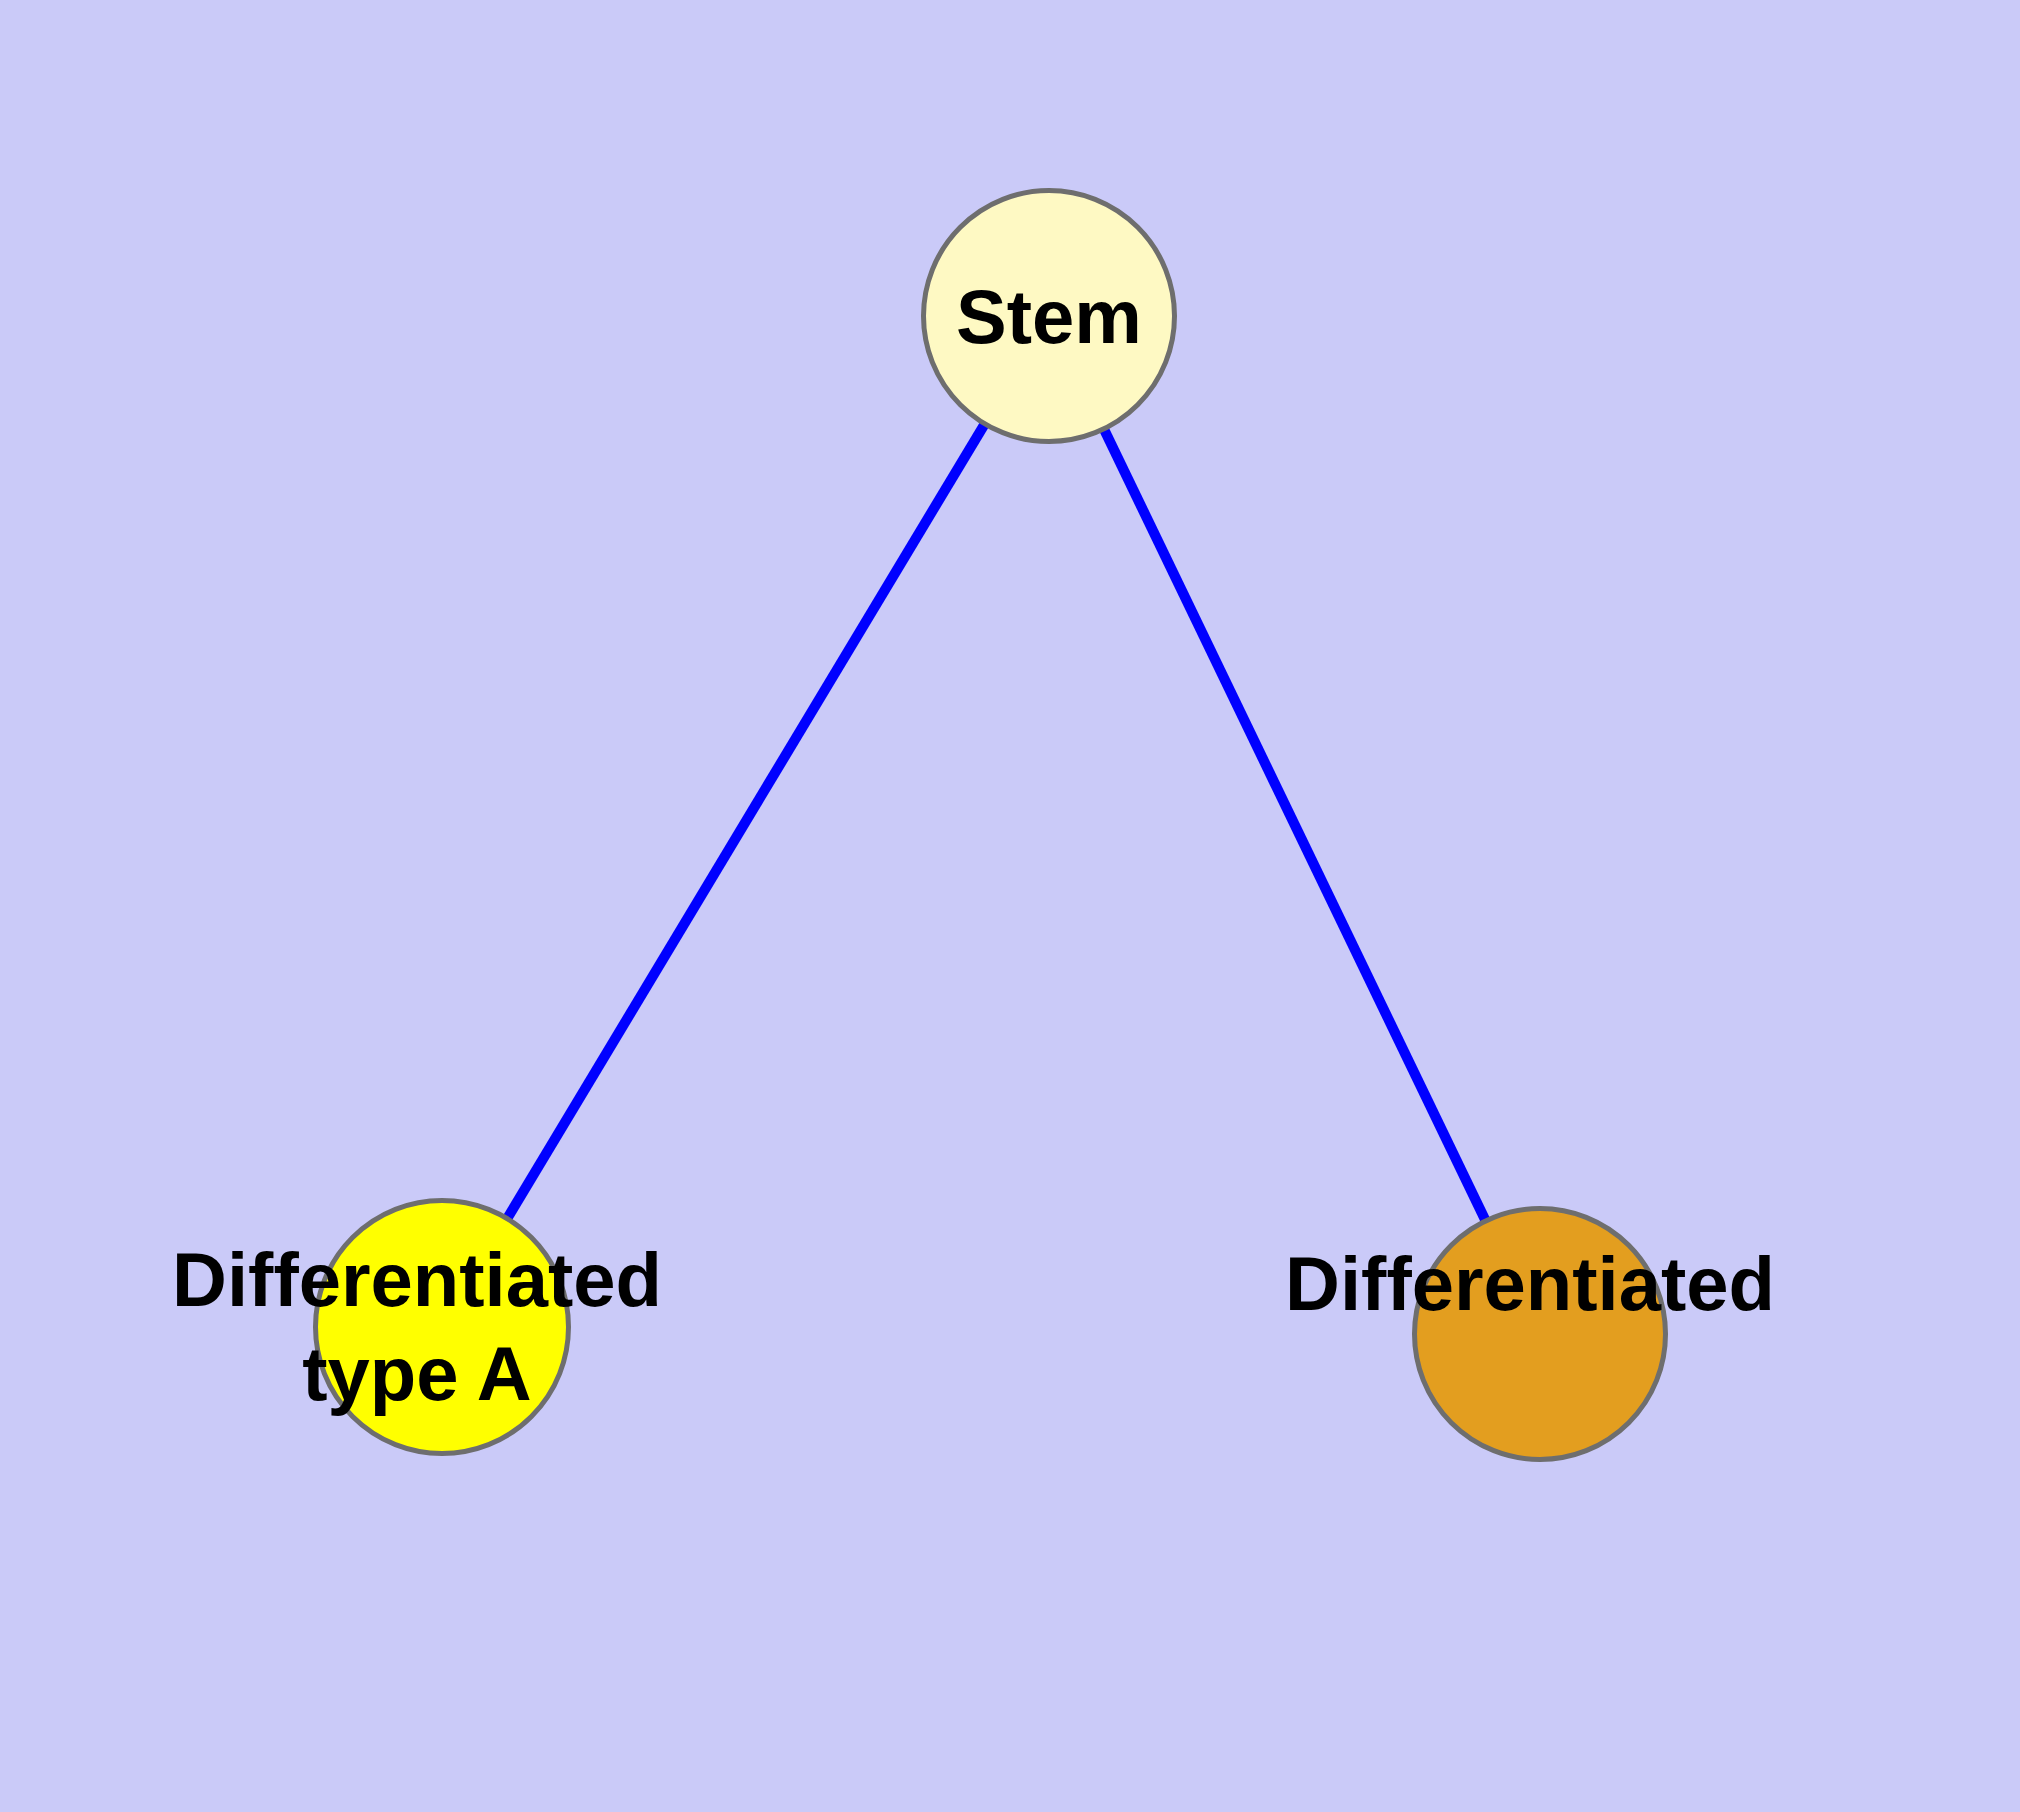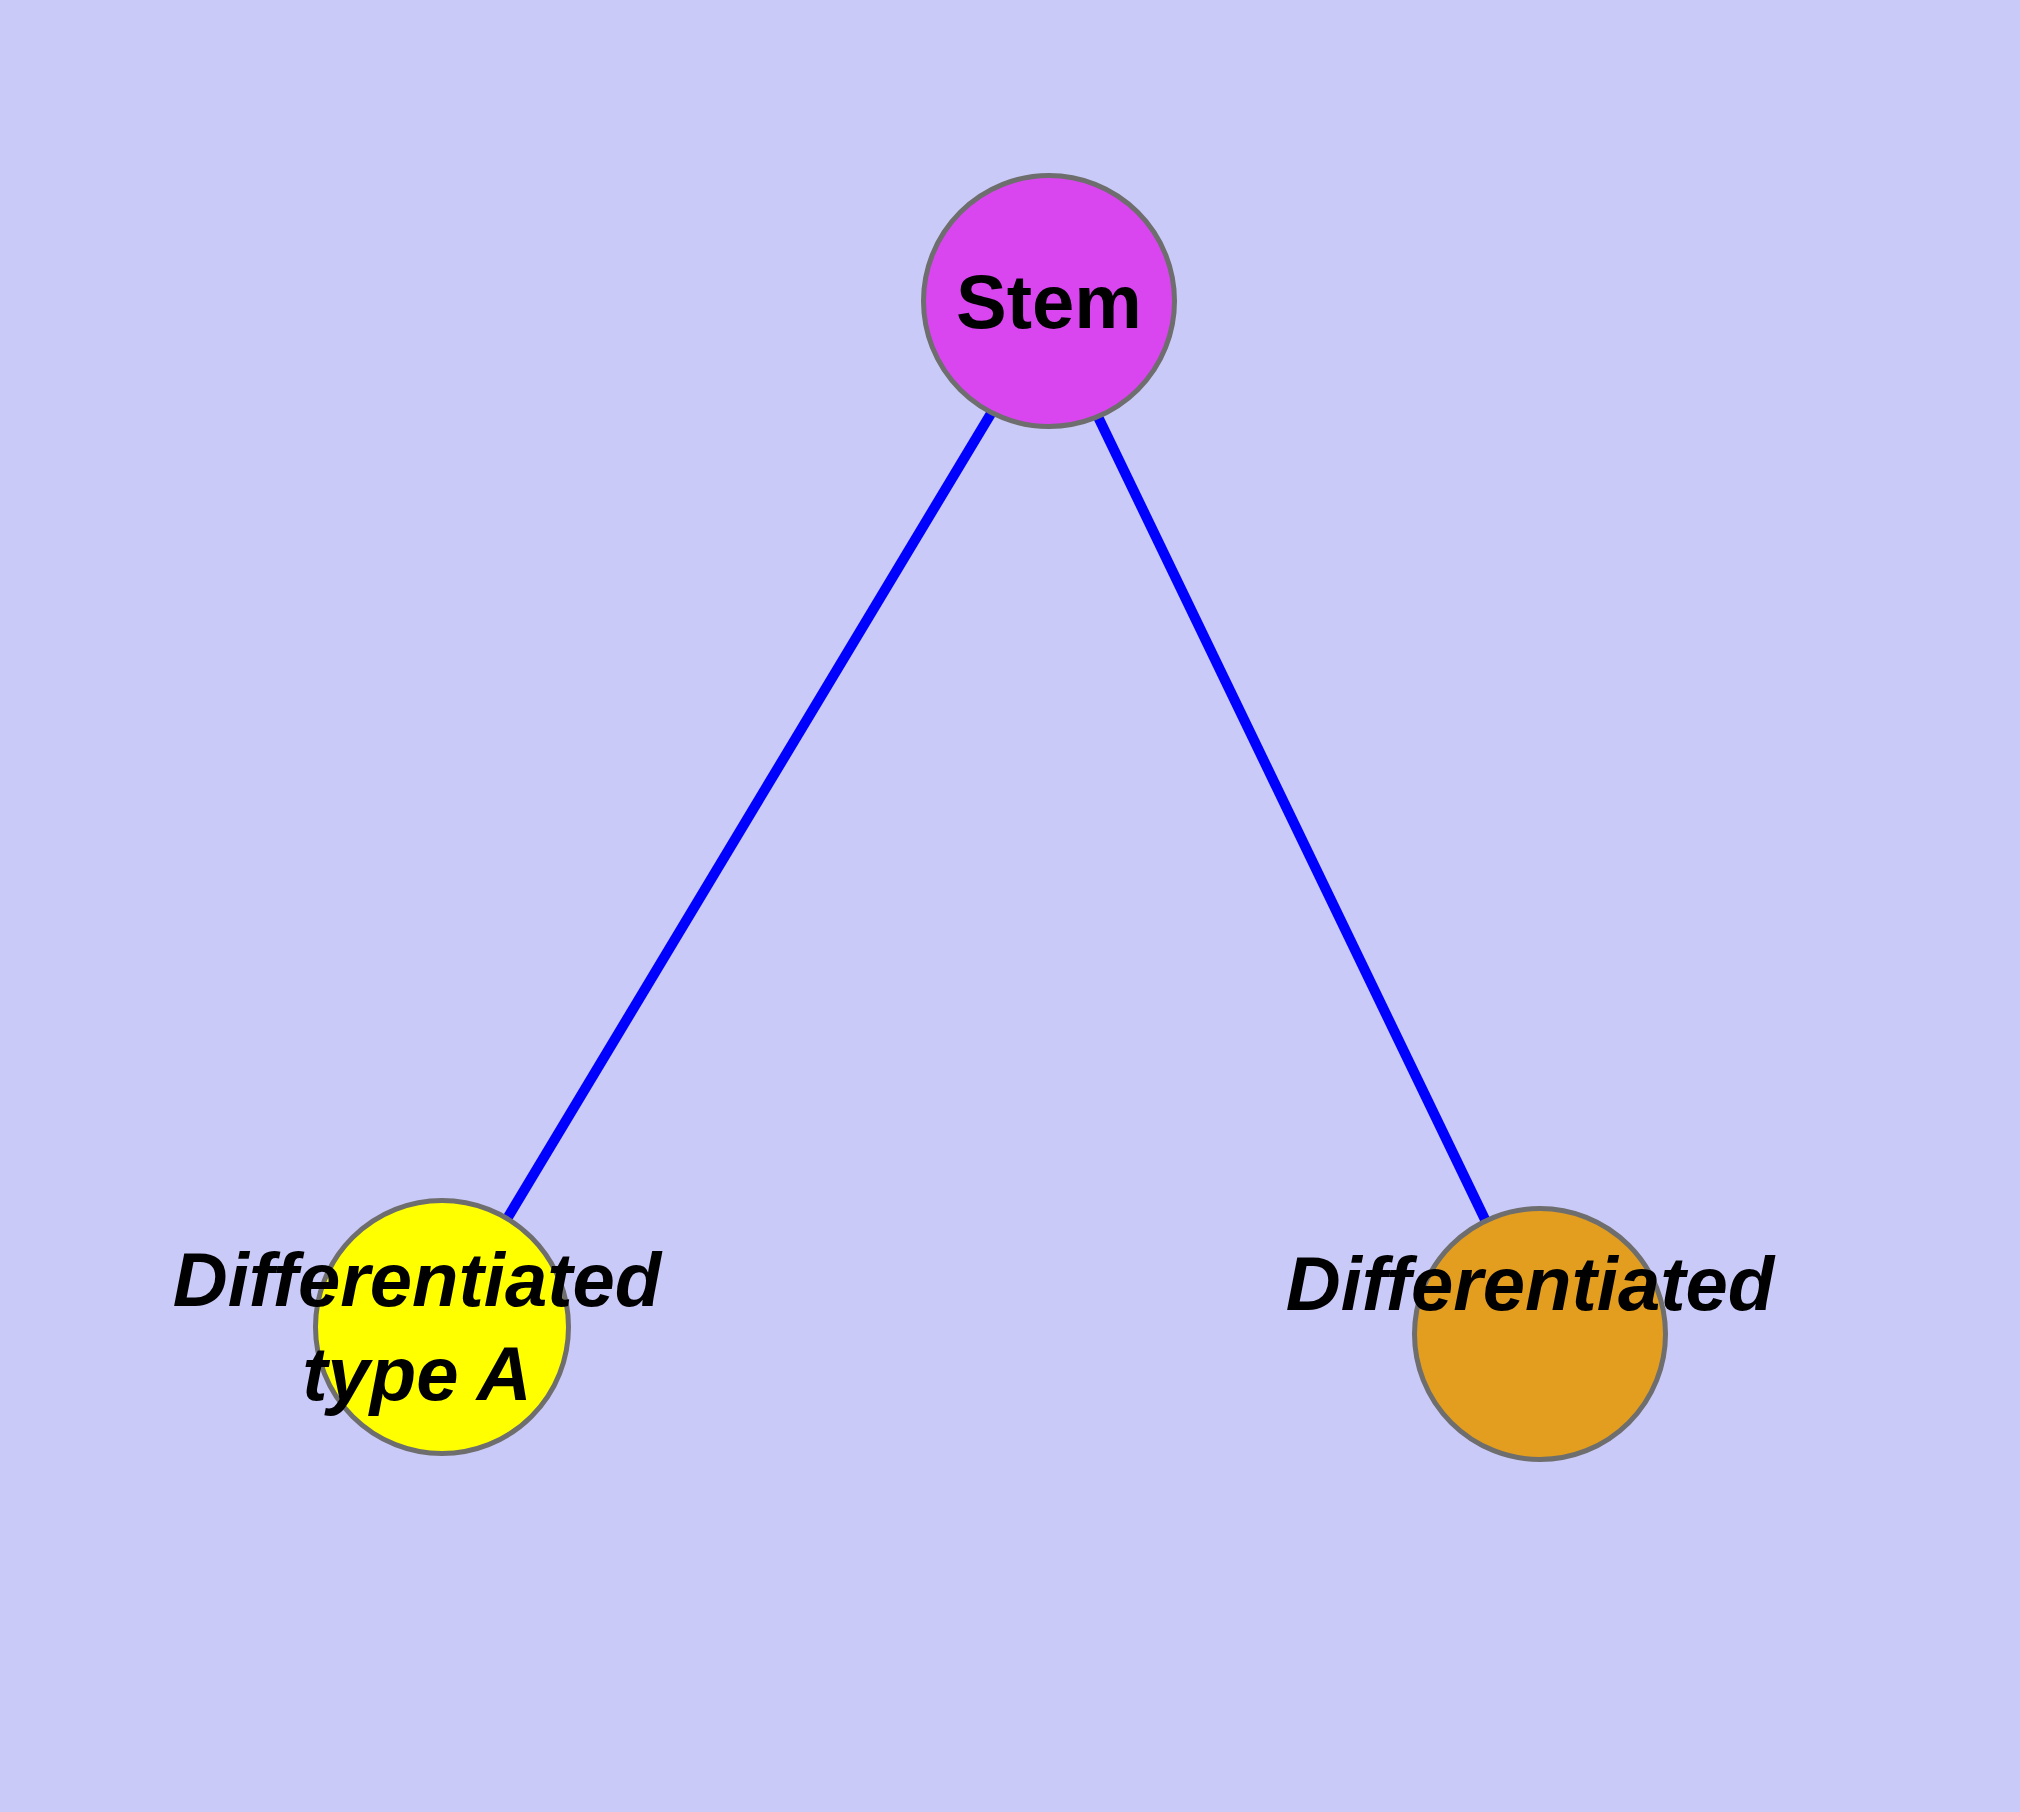--- a/index.html
+++ b/index.html
@@ -32,24 +32,24 @@
     box-sizing: border-box;
     border: 5.1px solid #6E6E6E;
     border-radius: 50%;
     z-index: 2;
     display: flex;
     align-items: center;
     justify-content: center;
   }
   .node-stem {
     left: 921px;
-    top: 173px;
+    top: 188px;
     width: 256px;
     height: 256px;
-    background: #d946ef;
+    background: #fef9c3;
   }
   .node-type-a {
     left: 313px;
     top: 1198px;
     width: 258px;
     height: 258px;
     background: #FFFF00;
   }
   .node-type-b {
     left: 1412px;
@@ -64,21 +64,20 @@
     font-weight: 700;
     font-size: 76px;
     white-space: nowrap;
     text-align: center;
   }
   .outer-label {
     position: absolute;
     z-index: 3;
     transform: translateX(-50%);
     line-height: 94px;
-    font-style: italic;
   }
   .label-type-a {
     left: 417px;
     top: 1233px;
   }
   .label-type-b {
     left: 1530px;
     top: 1237px;
   }
 </style>

